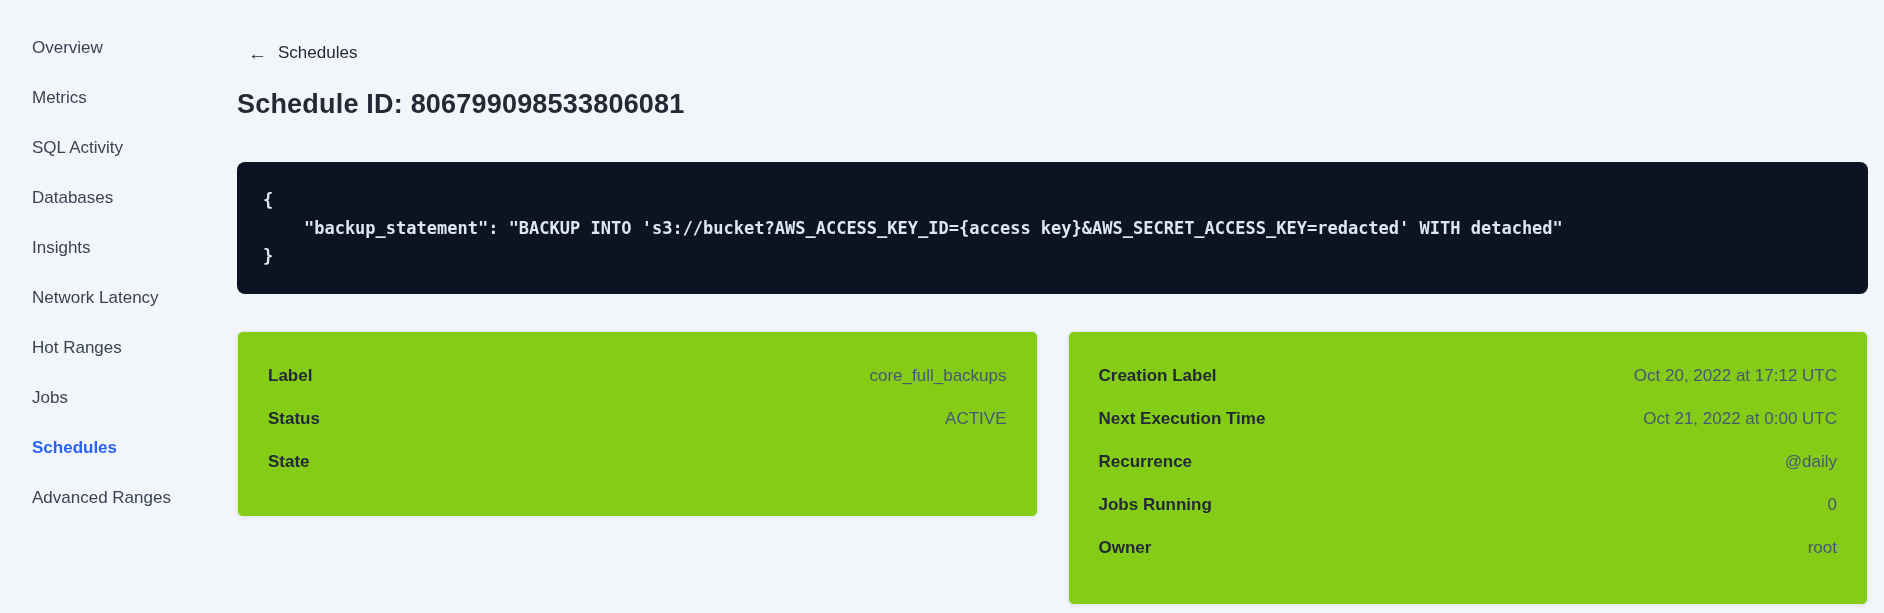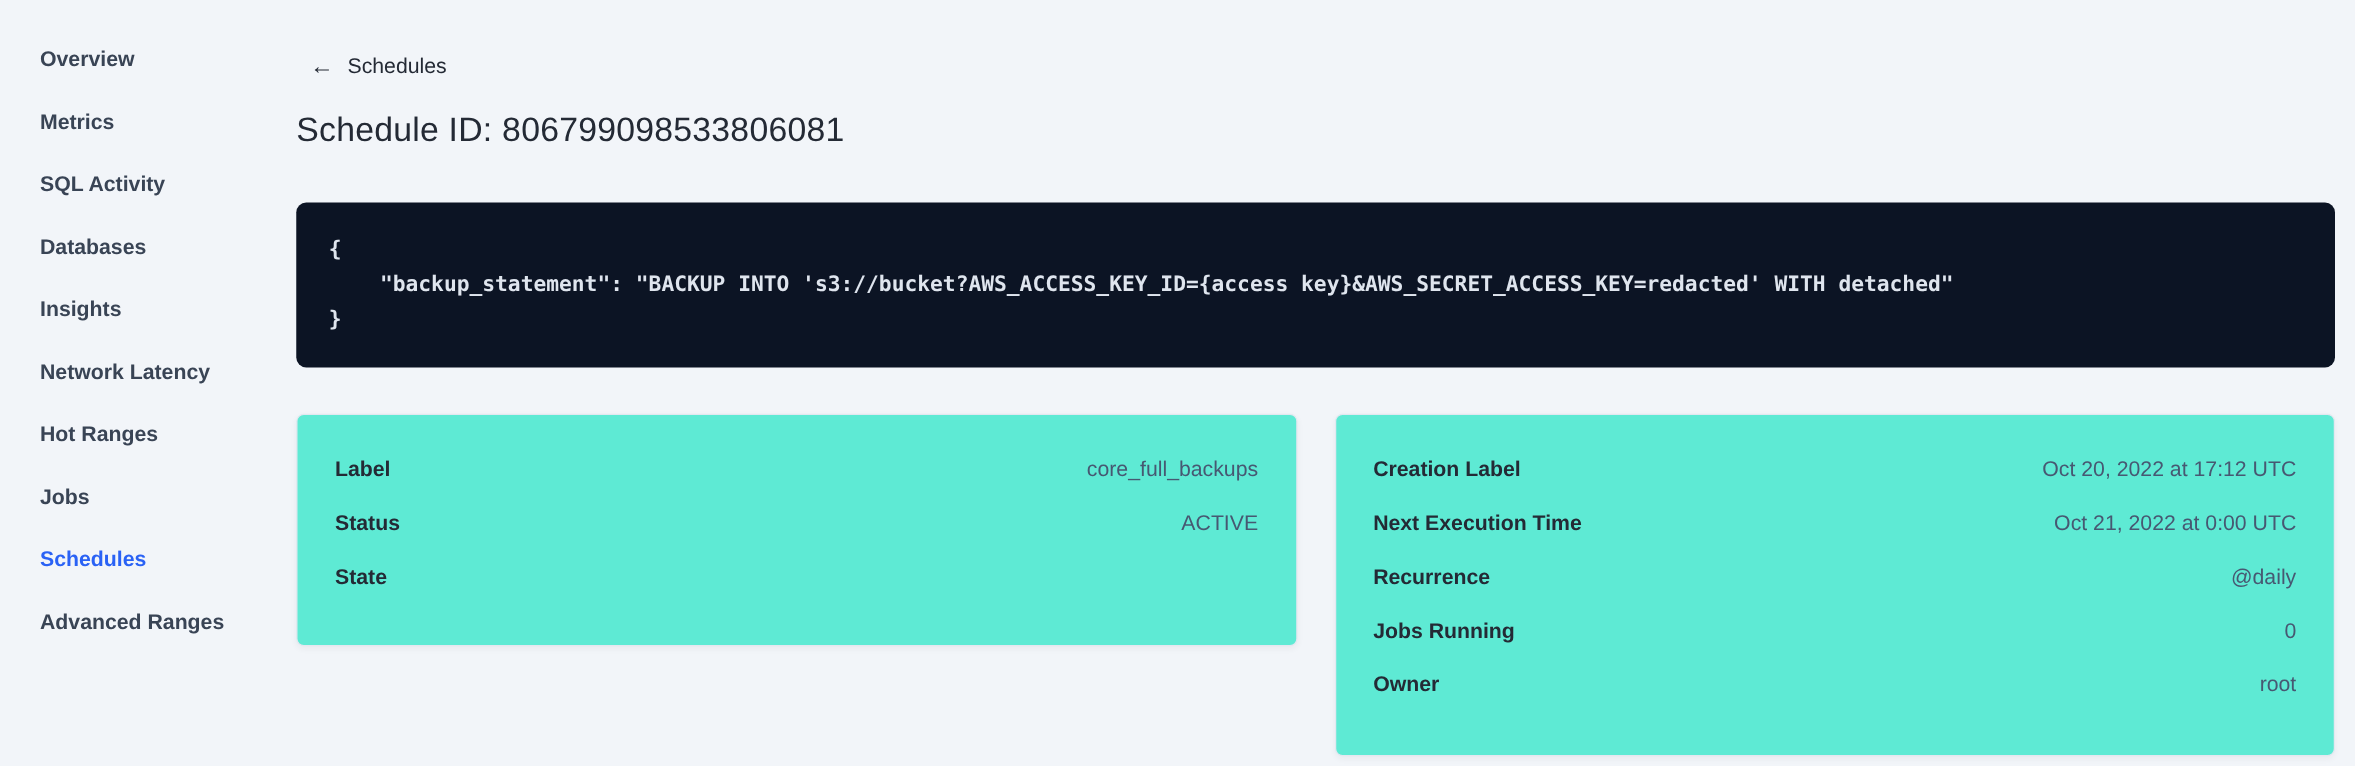--- a/index.html
+++ b/index.html
@@ -20,52 +20,52 @@
     color: var(--text-dark);
     overflow: hidden;
   }
   .layout{ display:flex; width:1884px; height:613px; }
 
   
   .sidebar{ width:237px; flex:none; padding-top:23px; }
   .nav-item{
     height:50px; display:flex; align-items:center;
     padding-left:32px; font-size:17px; color:var(--text-nav);
-    cursor:pointer; white-space:nowrap;font-weight:bold;
+    cursor:pointer; white-space:nowrap;
   }
   .nav-item.active{ color:var(--accent); font-weight:600; }
 
   
   .main{ flex:1; padding-right:16px; min-width:0; }
 
   .back-row{
     margin-top:42px; padding-left:11px; height:22px;
     display:inline-flex; align-items:center; gap:11px;
     font-size:17px; color:var(--text-dark); cursor:pointer;
   }
   .back-arrow{ font-size:19px; line-height:1; color:var(--text-dark); }
 
   .page-title{
     margin-top:24px; font-size:27px; line-height:32px;
-    font-weight:400; color:var(--text-dark); letter-spacing:.2px;
+    font-weight:700; color:var(--text-dark); letter-spacing:.2px;
   }
 
   .code-block{
     margin-top:42px; width:1631px;
     background:var(--code-bg); border-radius:8px;
     padding:24px 26px;
     font-family:"DejaVu Sans Mono","Liberation Mono",monospace;
     font-size:17px; font-weight:600; line-height:28px;
     color:var(--code-text);
     white-space:pre; overflow:hidden;
   }
 
   .cards{ display:flex; gap:30px; margin-top:37px; width:1631px; align-items:flex-start; }
   .card{
-    flex:1; background:#5eead4;
+    flex:1; background:#84cc16;
     border:1px solid var(--card-border); border-radius:6px;
     box-shadow:0 2px 5px rgba(36,42,53,.05);
     padding:22px 30px 33px;
   }
   .card--right{ padding-bottom:35px; }
   .row{
     height:43px; display:flex; align-items:center;
     justify-content:space-between; font-size:17px;
   }
   .row-label{ font-weight:600; color:var(--text-dark); }

